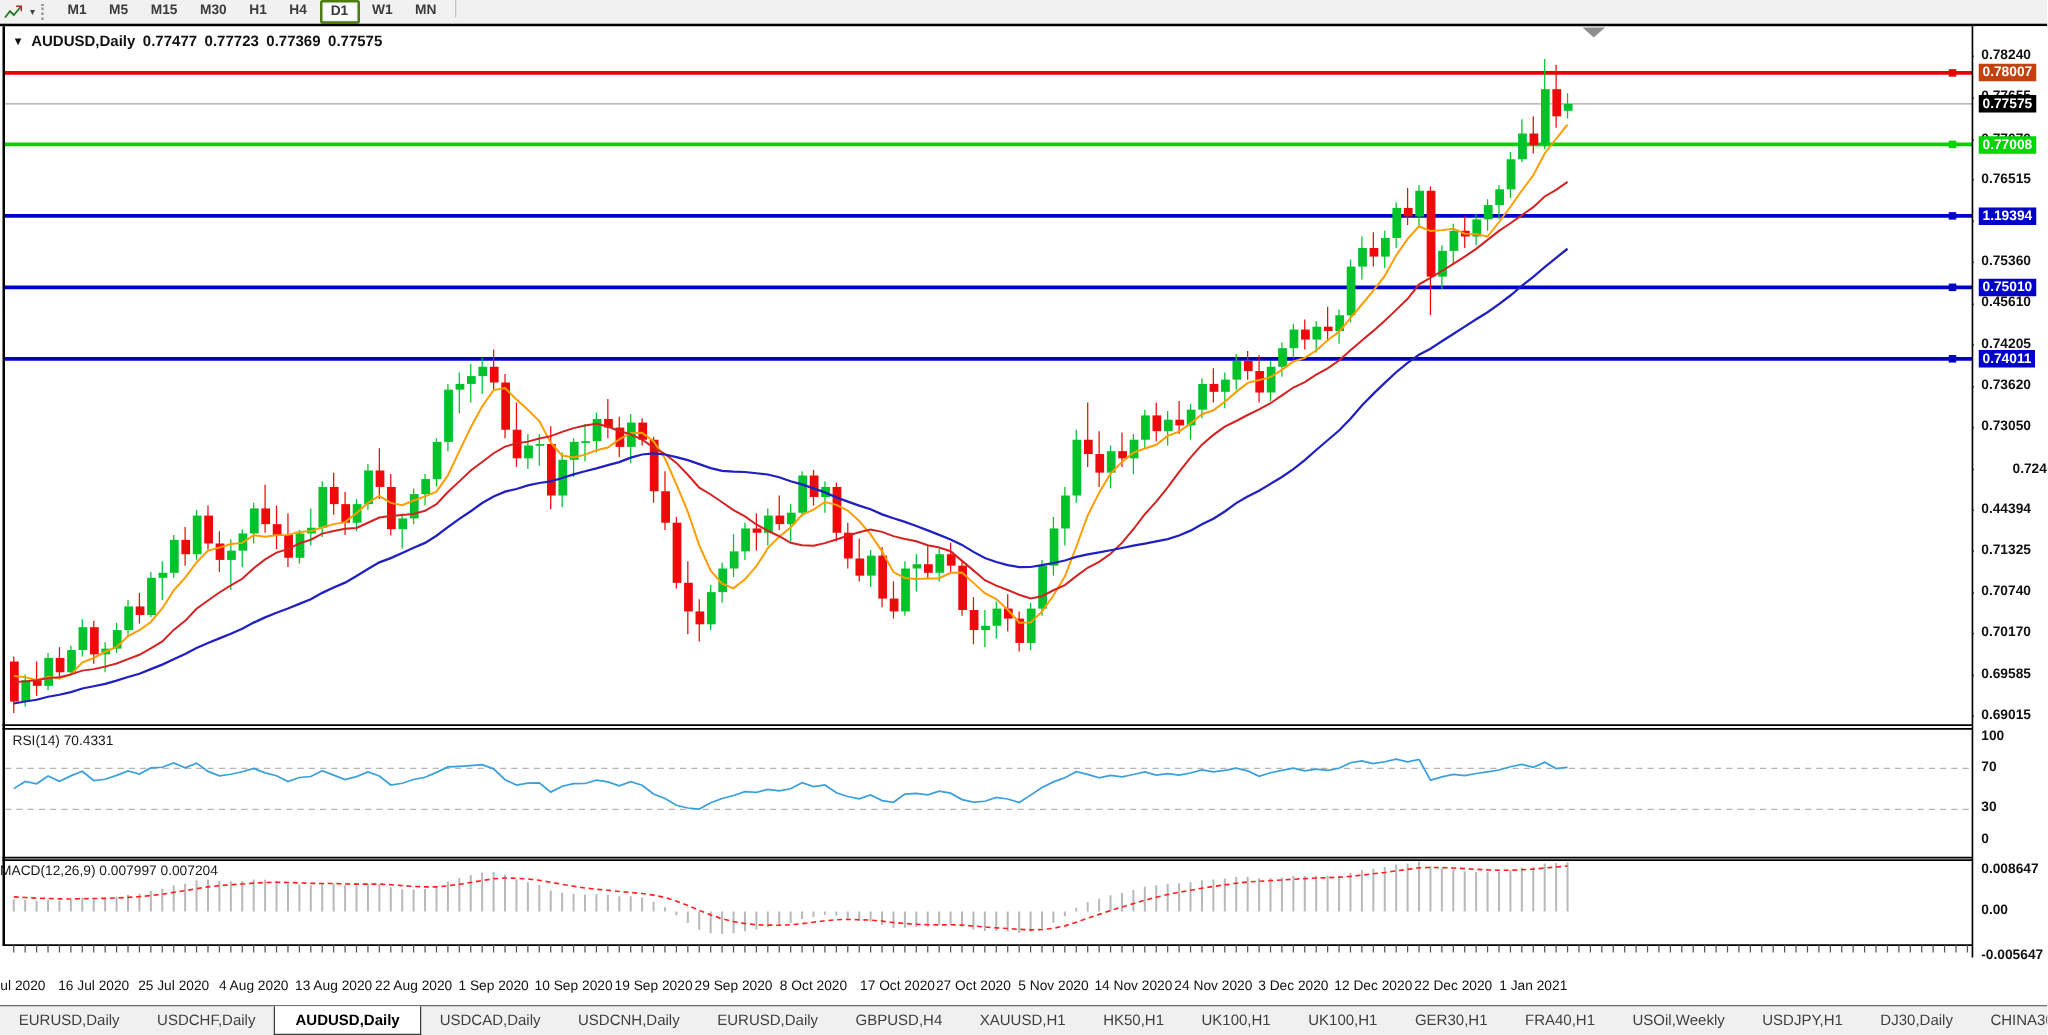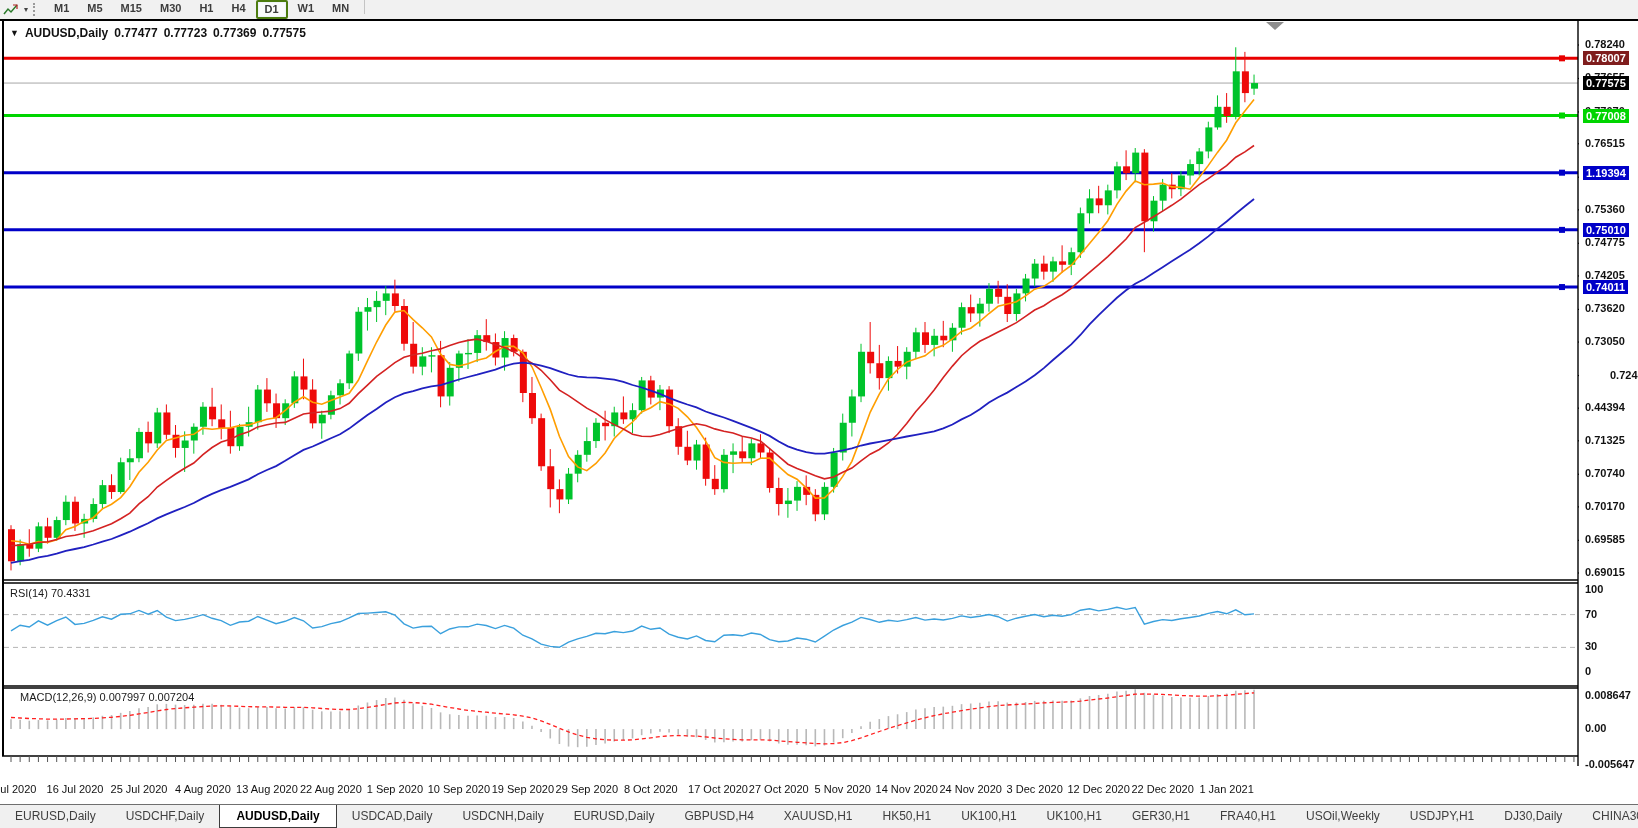--- a/index.html
+++ b/index.html
@@ -716,41 +716,41 @@
 <div id="main-title" class="pane-label">
   <span class="tri">▼</span>
   <span>AUDUSD,Daily</span>
   <span>0.77477</span>
   <span>0.77723</span>
   <span>0.77369</span>
   <span>0.77575</span>
 </div>
 
 <div class="pane-label" id="rsi-label" style="left:10px;top:587px;">RSI(14) 70.4331</div>
-<div class="pane-label" id="macd-label" style="left:20px;top:691px;">MACD(12,26,9) 0.007997 0.007204</div>
+<div class="pane-label" id="macd-label" style="left:0;top:691px;">MACD(12,26,9) 0.007997 0.007204</div>
 
 <div id="axis-col">
       <div class="axis-tick-label" style="top: 17px;">0.78240</div>
       <div class="axis-tick-label" style="top: 50.4829px;">0.77655</div>
       <div class="axis-tick-label" style="top: 83.9659px;">0.77070</div>
       <div class="axis-tick-label" style="top: 115.732px;">0.76515</div>
       <div class="axis-tick-label" style="top: 149.215px;">0.75930</div>
       <div class="axis-tick-label" style="top: 181.839px;">0.75360</div>
-      <div class="axis-tick-label" style="top: 215.322px;">0.74775</div>
+      <div class="axis-tick-label" style="top: 215.322px;">0.45610</div>
       <div class="axis-tick-label" style="top: 247.946px;">0.74205</div>
       <div class="axis-tick-label" style="top: 281.429px;">0.73620</div>
       <div class="axis-tick-label" style="top: 314.054px;">0.73050</div>
       <div class="axis-tick-label" style="top: 347.537px; margin-left: 25px;">0.72465</div>
       <div class="axis-tick-label" style="top: 380.161px;">0.44394</div>
       <div class="axis-tick-label" style="top: 412.785px;">0.71325</div>
       <div class="axis-tick-label" style="top: 446.268px;">0.70740</div>
       <div class="axis-tick-label" style="top: 478.893px;">0.70170</div>
       <div class="axis-tick-label" style="top: 512.376px;">0.69585</div>
       <div class="axis-tick-label" style="top: 545px;">0.69015</div>
-      <div class="level-tag" style="top: 30.3359px; background: #7f1d1d;">0.78007</div>
+      <div class="level-tag" style="top: 30.3359px; background: #c2410c;">0.78007</div>
       <div class="level-tag" style="top: 87.5145px; background: rgb(0, 213, 0);">0.77008</div>
       <div class="level-tag" style="top: 144.693px; background: rgb(0, 0, 200);">1.19394</div>
       <div class="level-tag" style="top: 201.872px; background: rgb(0, 0, 200);">0.75010</div>
       <div class="level-tag" style="top: 259.05px; background: rgb(0, 0, 200);">0.74011</div>
       <div class="level-tag" style="top: 55.0618px; background: rgb(0, 0, 0);">0.77575</div>
       <div class="axis-tick-label" style="top: 562px;">100</div>
       <div class="axis-tick-label" style="top: 586.6px;">70</div>
       <div class="axis-tick-label" style="top: 619.4px;">30</div>
       <div class="axis-tick-label" style="top: 644px;">0</div>
       <div class="axis-tick-label" style="top: 668px;">0.008647</div>

